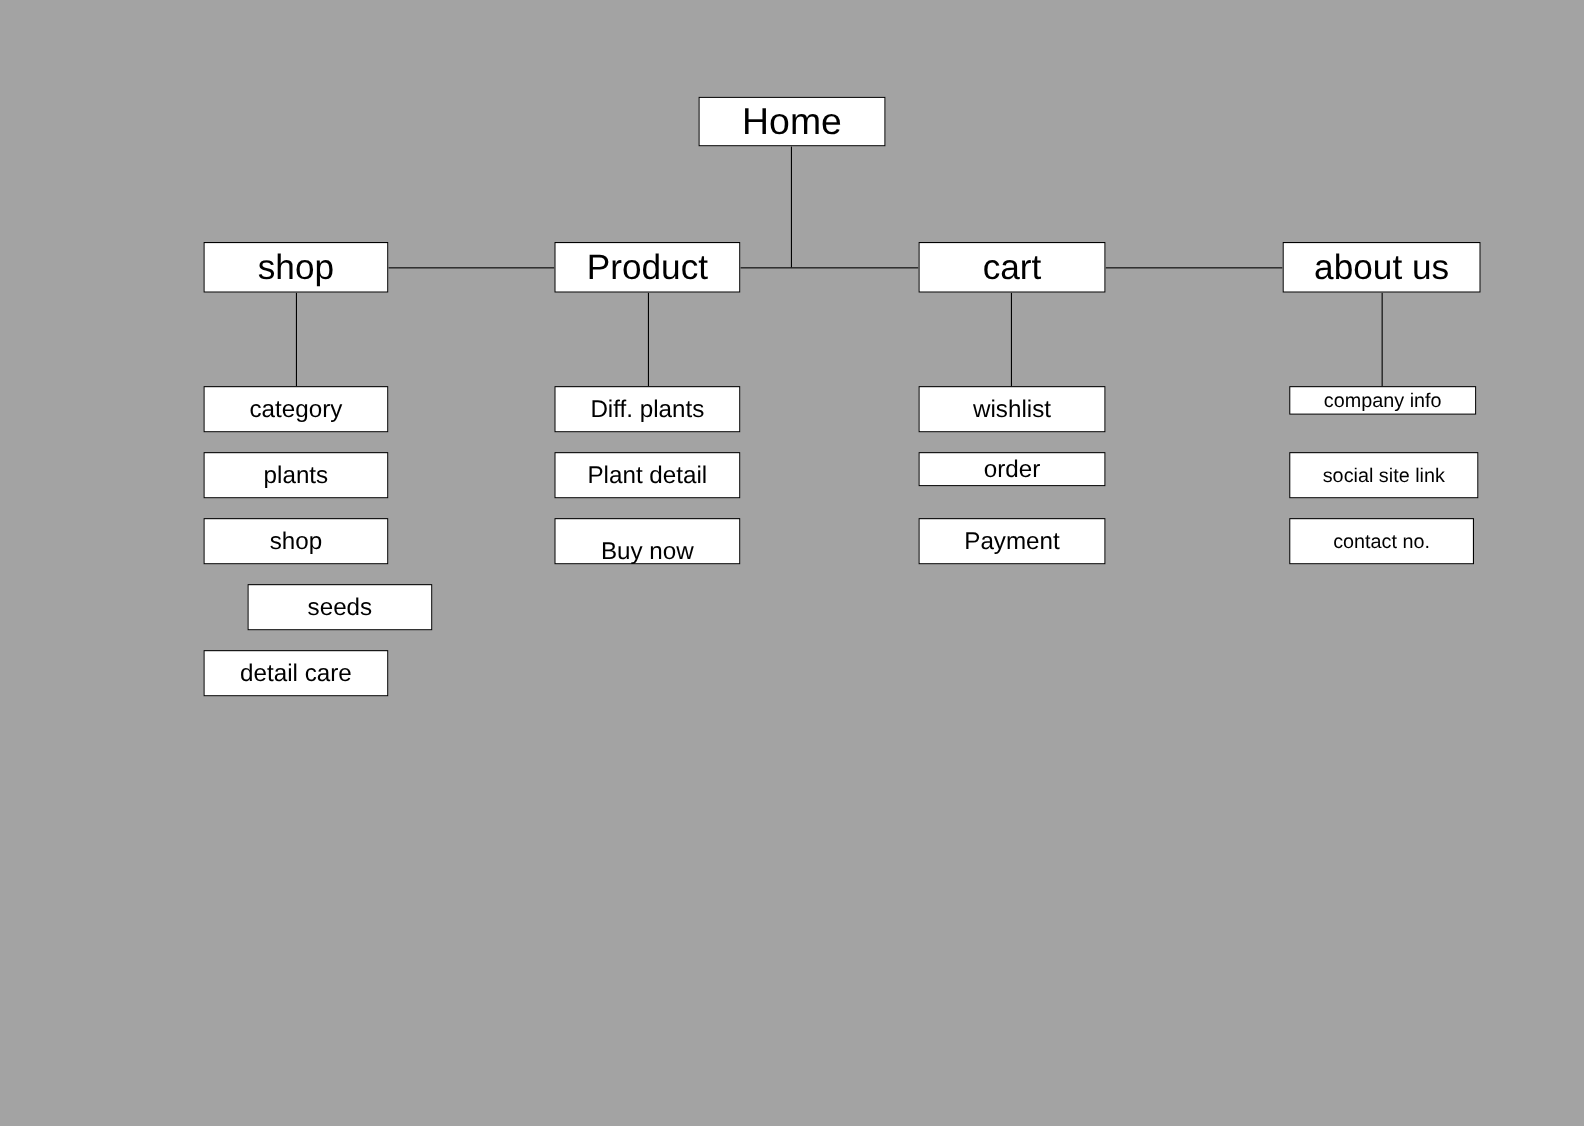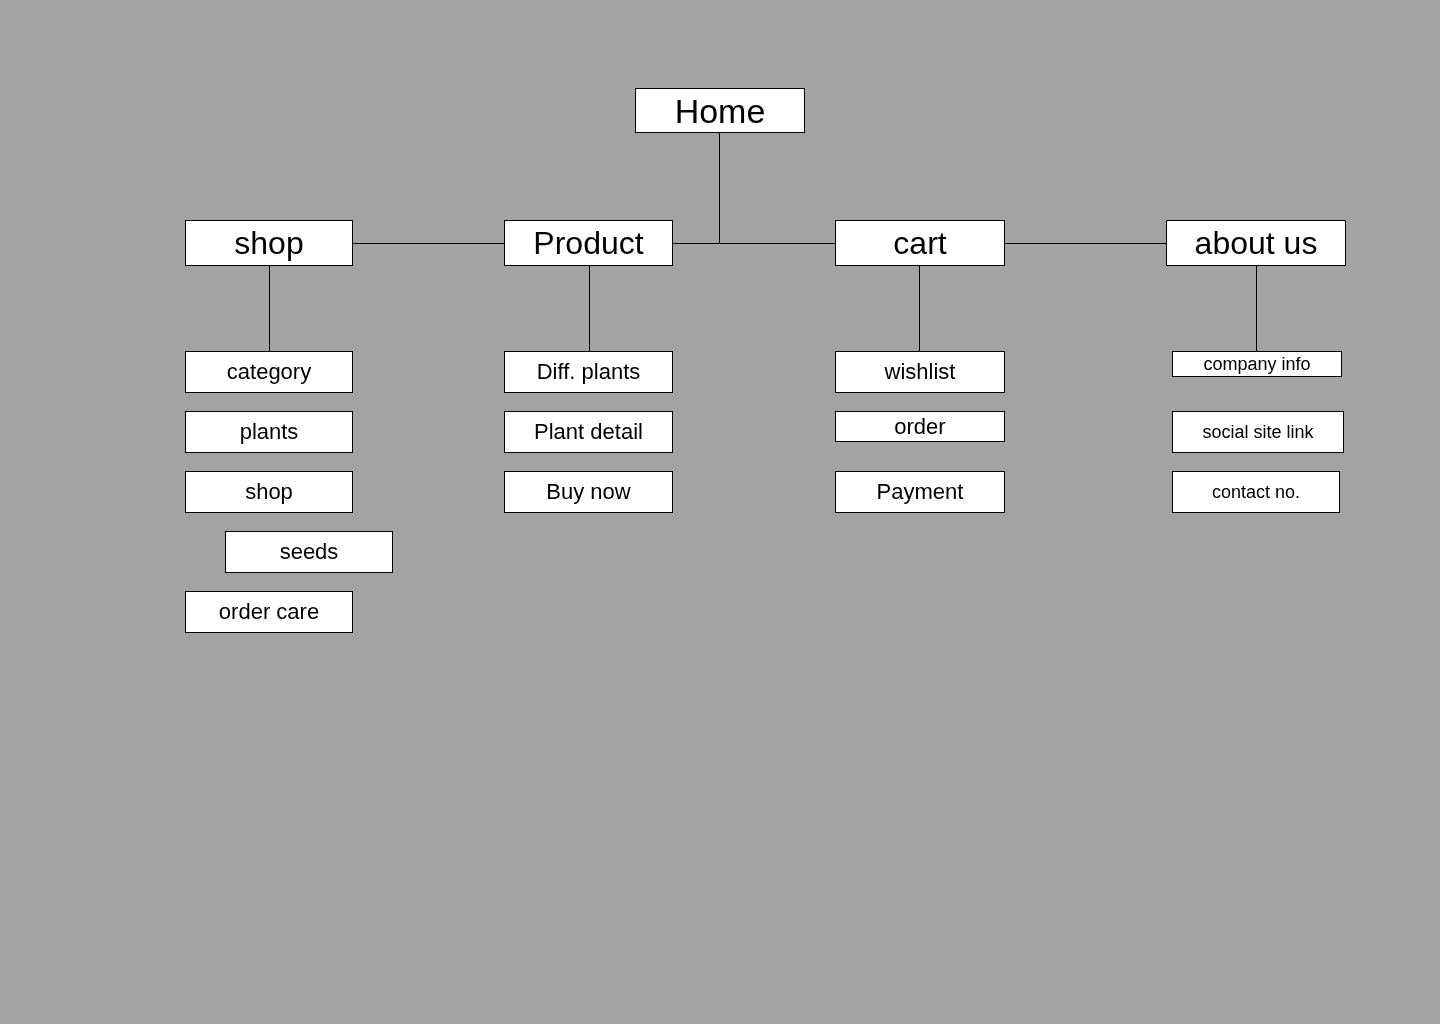--- a/index.html
+++ b/index.html
@@ -81,30 +81,30 @@
   <div class="node lvl-child" style="left:185px; top:411px; width:168px; height:42px;">
     <span>plants</span>
   </div>
   <div class="node lvl-child" style="left:185px; top:471px; width:168px; height:42px;">
     <span>shop</span>
   </div>
   <div class="node lvl-child" style="left:185px; top:531px; width:168px; height:42px;margin-left:40px;">
     <span>seeds</span>
   </div>
   <div class="node lvl-child" style="left:185px; top:591px; width:168px; height:42px;">
-    <span>order care</span>
+    <span>detail care</span>
   </div>
 
   <div class="node lvl-child" style="left:504px; top:351px; width:169px; height:42px;">
     <span>Diff. plants</span>
   </div>
   <div class="node lvl-child" style="left:504px; top:411px; width:169px; height:42px;">
     <span>Plant detail</span>
   </div>
-  <div class="node lvl-child" style="left:504px; top:471px; width:169px; height:42px;">
+  <div class="node lvl-child" style="left:504px; top:471px; width:169px; height:42px;align-items:flex-end;">
     <span>Buy now</span>
   </div>
 
   <div class="node lvl-child" style="left:835px; top:351px; width:170px; height:42px;">
     <span>wishlist</span>
   </div>
   <div class="node lvl-child" style="left:835px; top:411px; width:170px; height:31px;">
     <span>order</span>
   </div>
   <div class="node lvl-child" style="left:835px; top:471px; width:170px; height:42px;text-align:center;">

